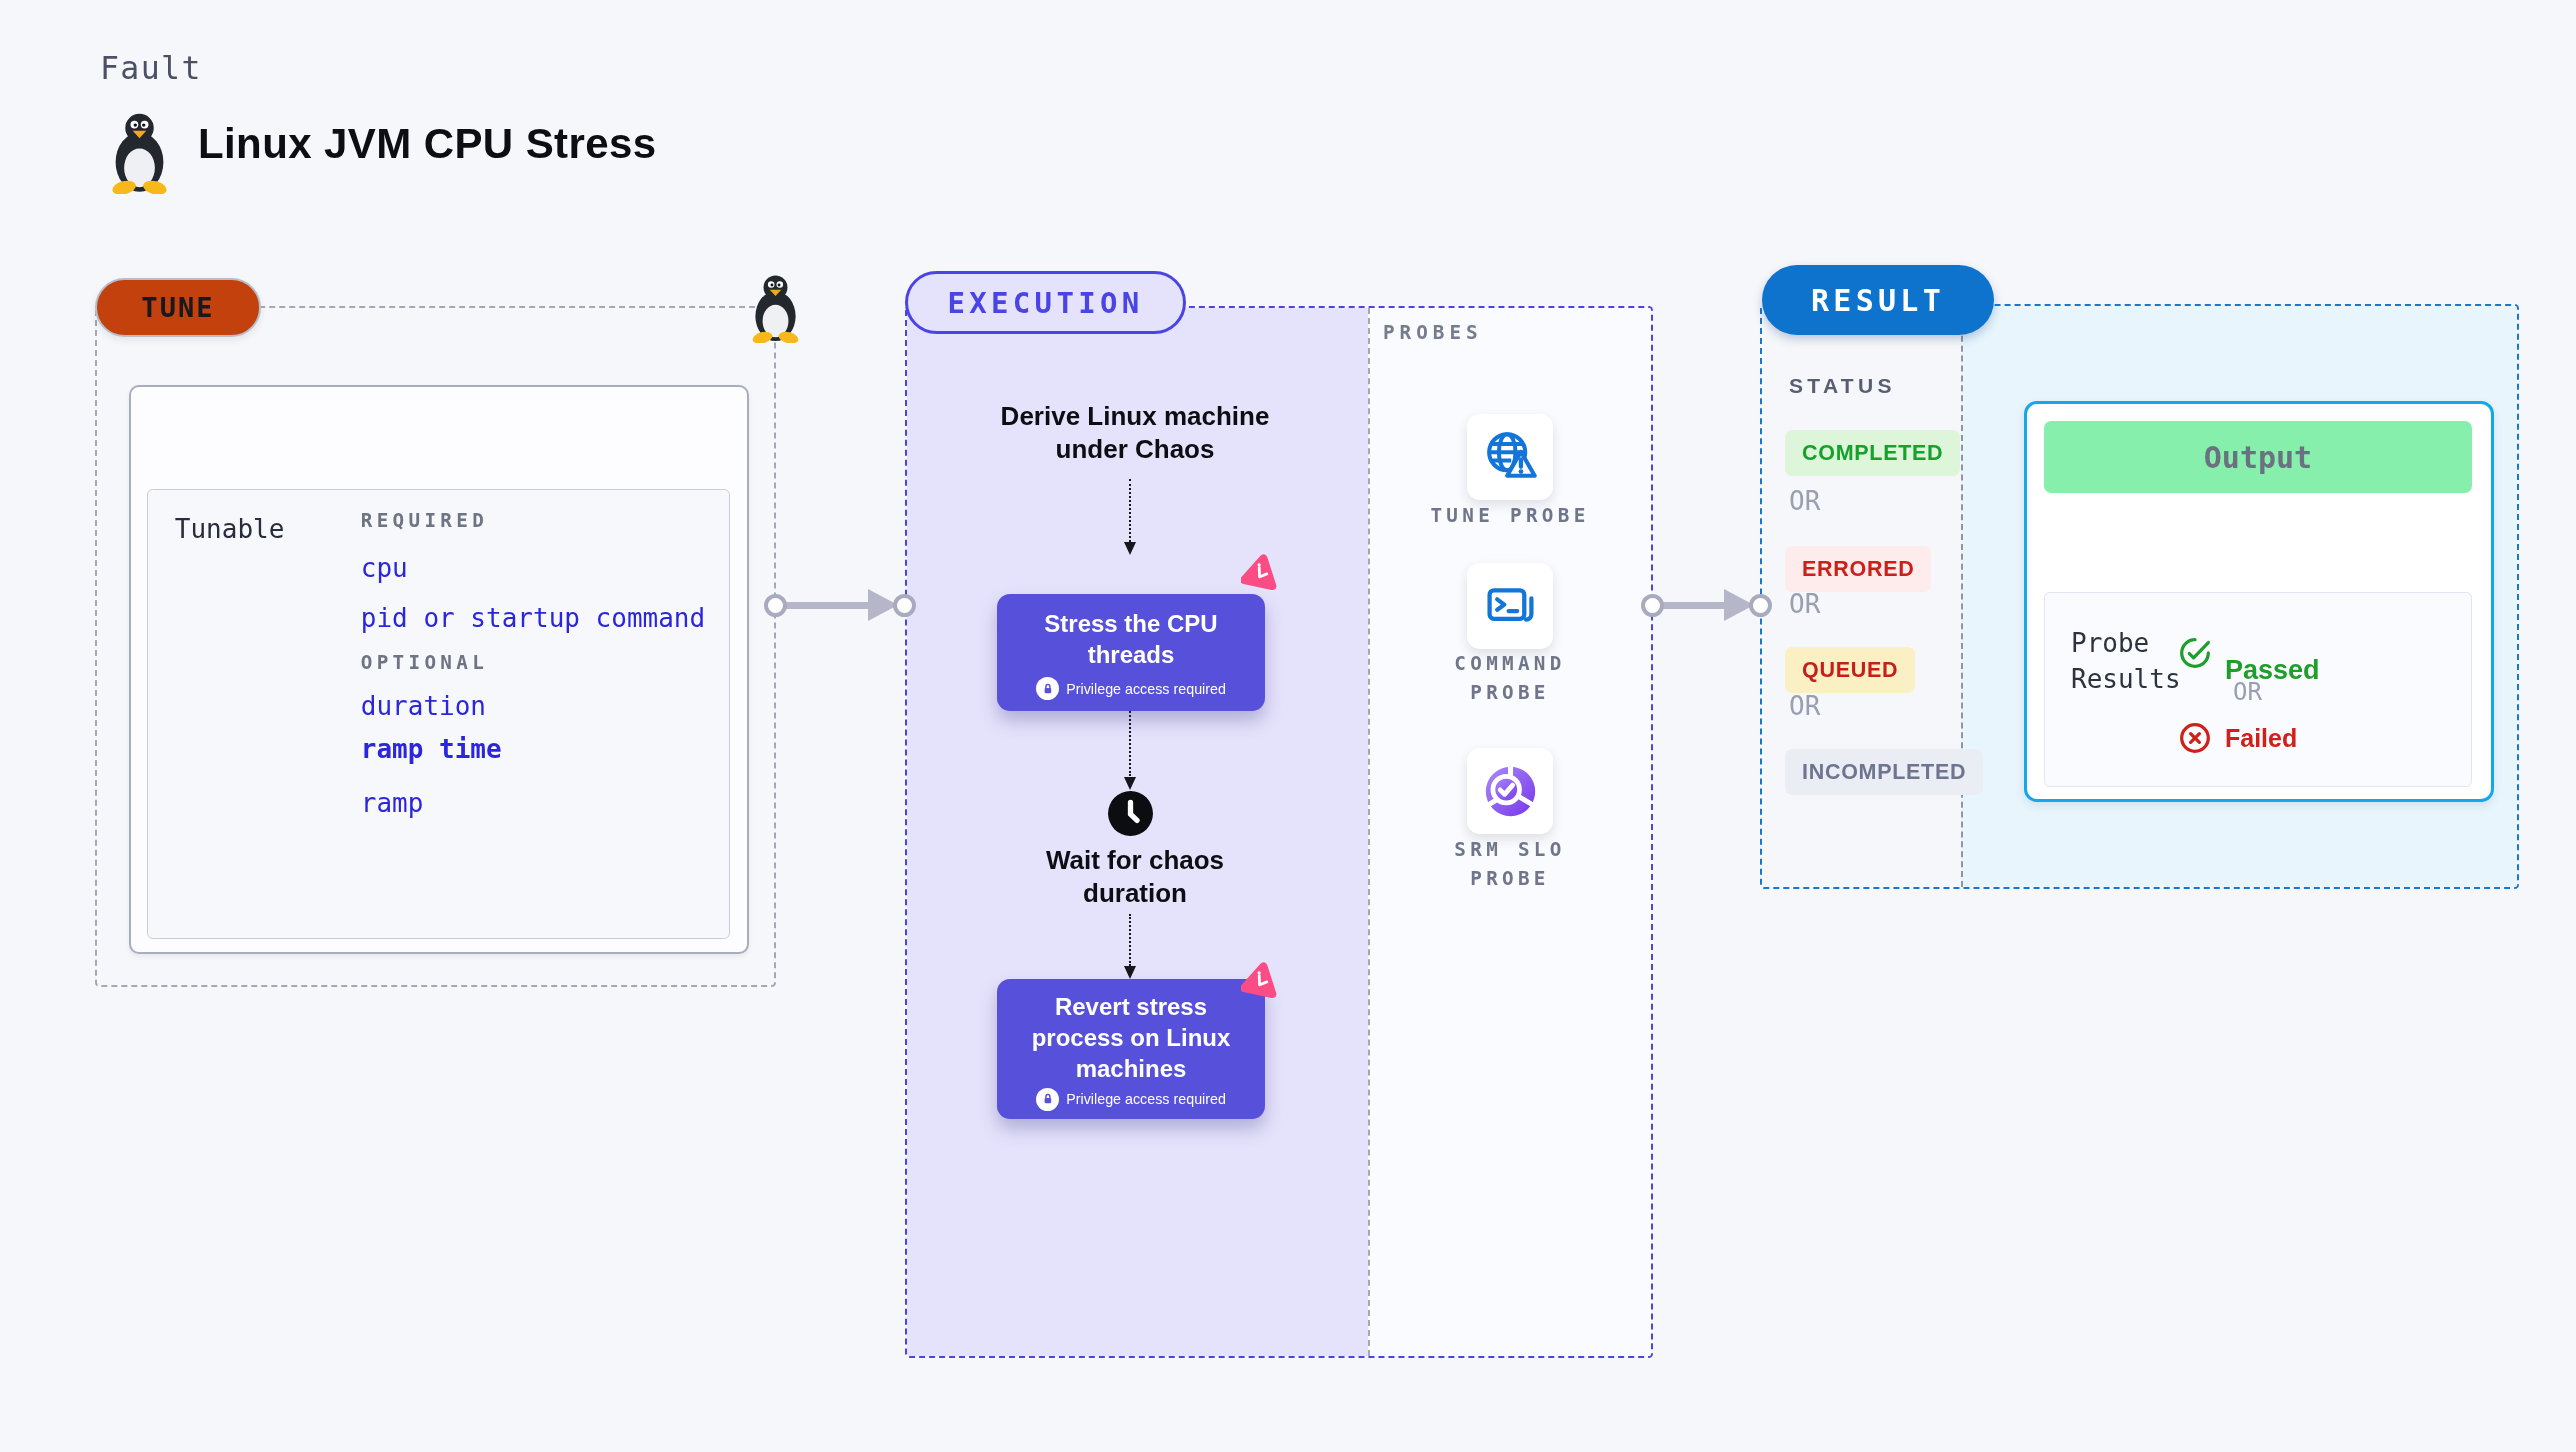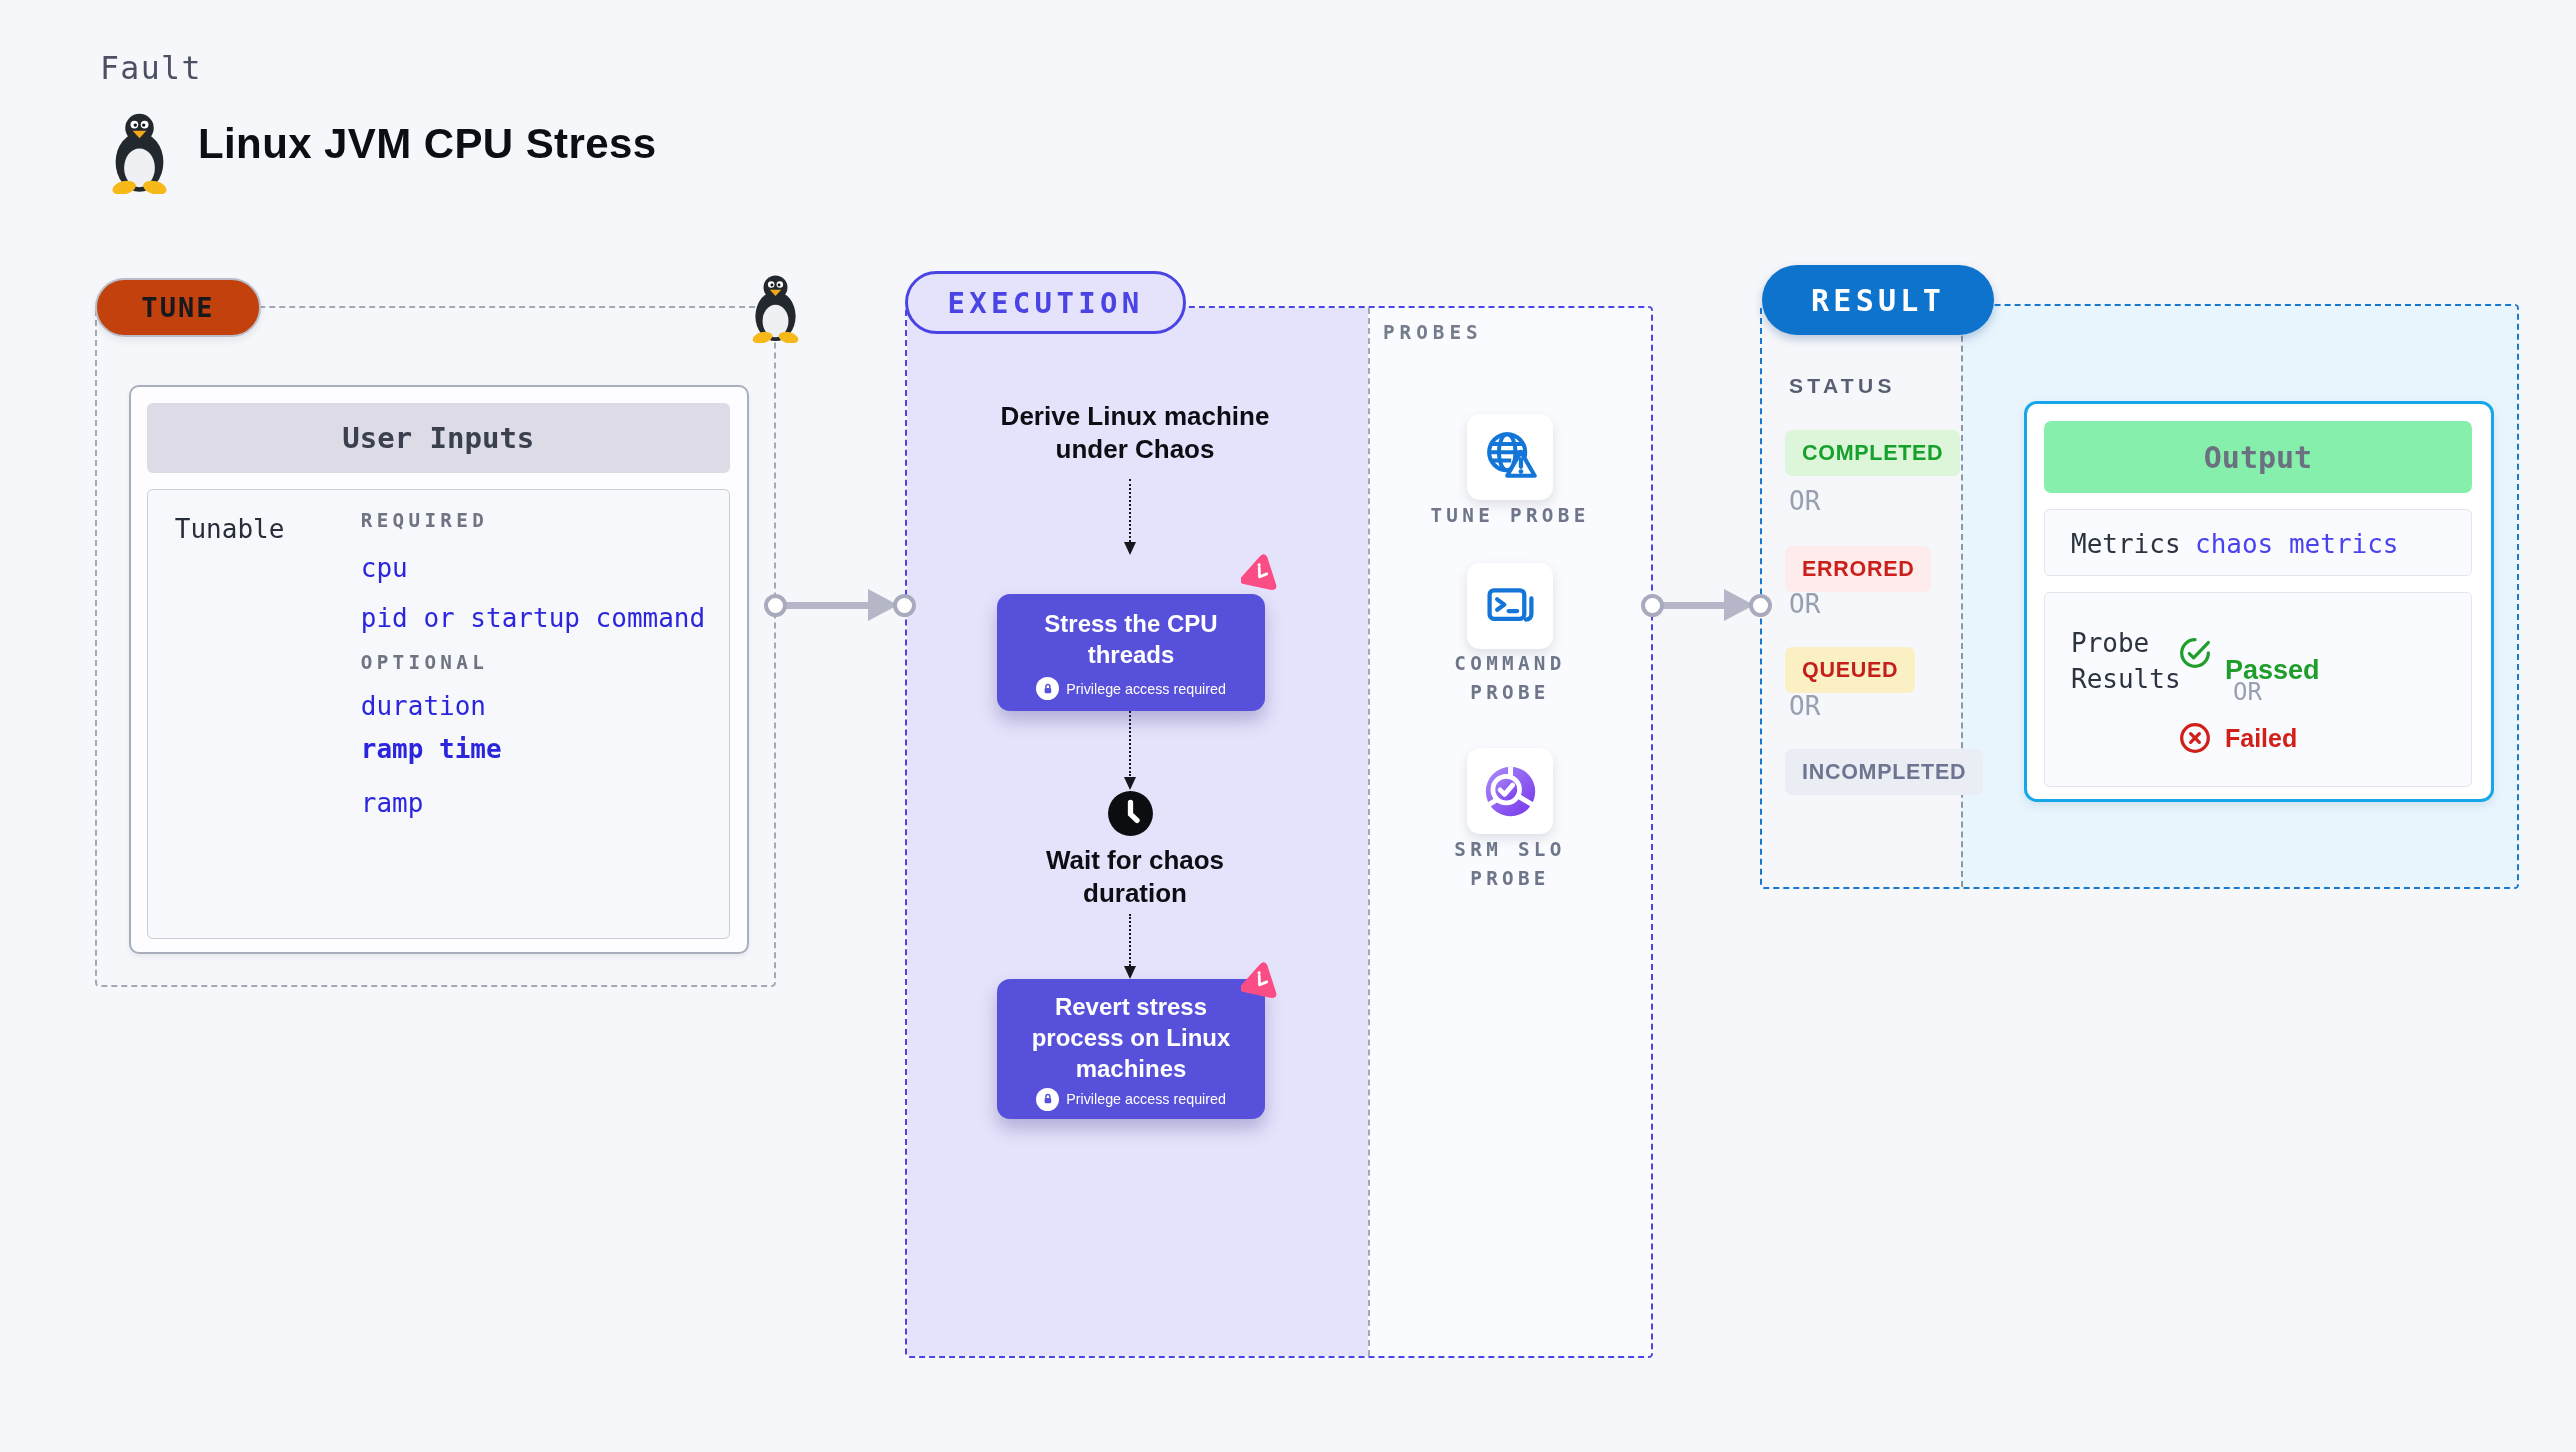--- a/index.html
+++ b/index.html
@@ -136,21 +136,20 @@
     </svg>
   <div class="abs page-title">Linux JVM CPU Stress</div>
 
   <div class="abs tune-box"></div>
   <div class="abs pill tune-pill">TUNE</div>
   <svg class="abs tux-small" viewBox="0 0 60 72">
       <use href="#tux"></use>
     </svg>
 
   <div class="abs ui-card">
-    <div class="abs ui-header mono">User Inputs</div>
     <div class="abs ui-body">
       <div class="abs tunable-label mono">Tunable</div>
       <div class="abs ui-heading mono" style="top:19.3px;">REQUIRED</div>
       <div class="abs ui-item mono" style="top:63px;">cpu</div>
       <div class="abs ui-item mono" style="top:113px;">pid or startup command</div>
       <div class="abs ui-heading mono" style="top:161px;">OPTIONAL</div>
       <div class="abs ui-item mono" style="top:201px;">duration</div>
       <div class="abs ui-item mono" style="top:244px;font-weight:bold;">ramp time</div>
       <div class="abs ui-item mono" style="top:298px;">ramp</div>
     </div>
@@ -295,24 +294,20 @@
   <div class="abs status-or mono" style="top:486px;">OR</div>
   <div class="abs status-badge" style="top: 546px; color: rgb(203, 31, 26); background: rgb(253, 236, 235);">ERRORED</div>
   <div class="abs status-or mono" style="top:589px;">OR</div>
   <div class="abs status-badge" style="top: 647px; color: rgb(196, 31, 26); background: rgb(250, 240, 195);">QUEUED</div>
   <div class="abs status-or mono" style="top:691px;">OR</div>
   <div class="abs status-badge" style="top: 749px; color: rgb(110, 117, 144); background: rgb(235, 237, 244);">INCOMPLETED</div>
 
   <div class="abs output-card">
     <div class="abs output-header mono">Output</div>
 
-    <div class="abs out-row metrics-row">
-      <div class="abs m-label mono">Metrics</div>
-      <div class="abs m-value mono">chaos metrics</div>
-    </div>
 
     <div class="abs out-row probe-row">
       <div class="abs p-label mono">
         <span>Probe</span>
         <span>Results</span>
       </div>
       <div class="abs res-line passed-line">
         <svg class="res-ico" viewBox="0 0 24 24">
           <path d="M12 2.6a9.4 9.4 0 1 0 9.4 9.4" fill="none" stroke="#1f9e2b" stroke-width="2.3" stroke-linecap="round"></path>
           <path d="M8 12.4l3 3L21.4 4.6" fill="none" stroke="#1f9e2b" stroke-width="2.3" stroke-linecap="round" stroke-linejoin="round"></path>

